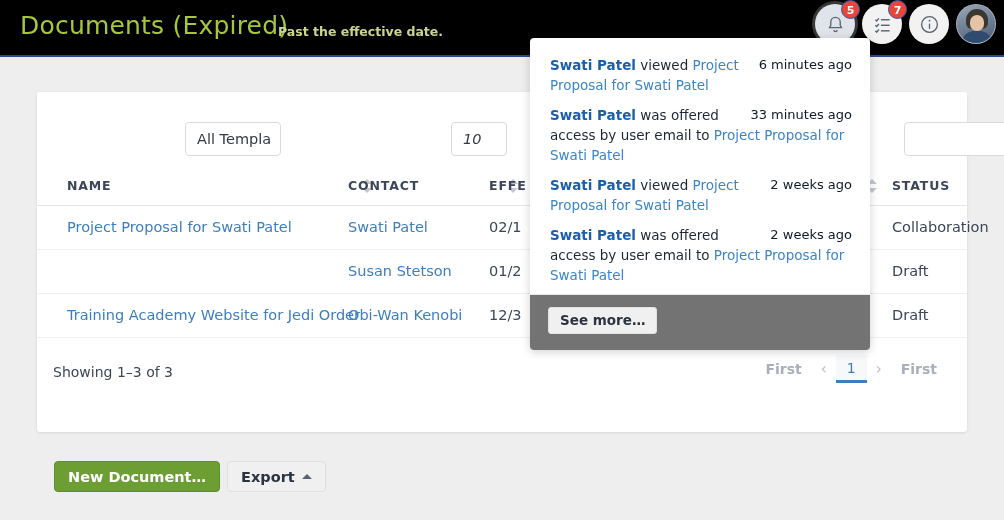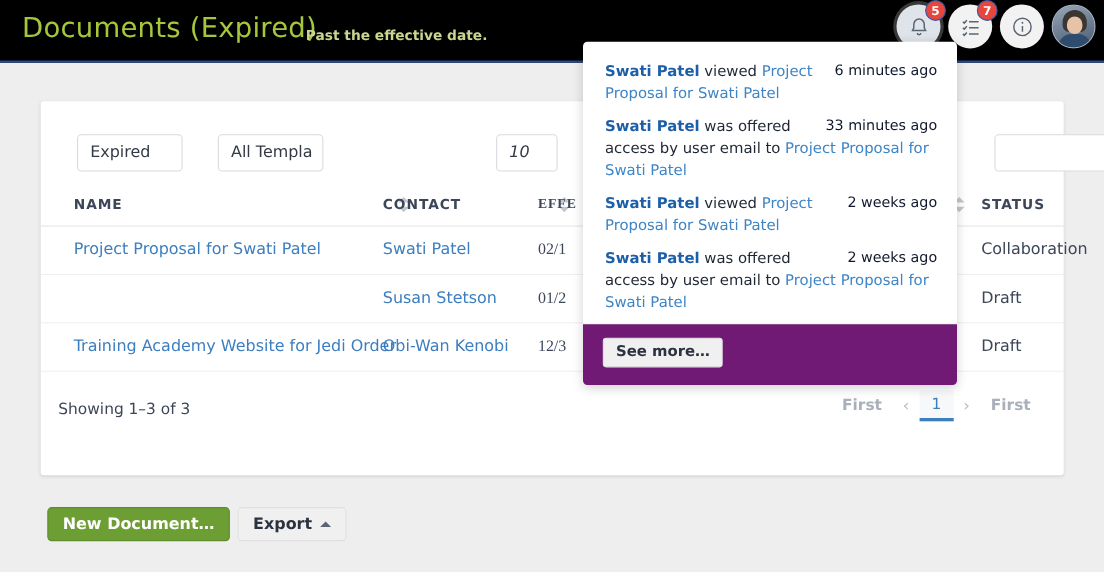--- a/index.html
+++ b/index.html
@@ -54,21 +54,21 @@
     background: #fff; border-radius: 3px; box-shadow: 0 1px 3px rgba(0,0,0,.10);
   }
   .toolbar { position: absolute; left: 0; top: 0; width: 100%; height: 60px; }
   .sel {
     position: absolute; top: 30px; height: 34px;
     background: #fff; border: 1px solid #d7dbe0; border-radius: 4px;
     font-size: 14.5px; color: #333a45; padding: 0 11px; line-height: 32px;
     white-space: nowrap; overflow: hidden;
   }
   .sel-status   { left: 33px;  width: 96px; }
-  .sel-template { left: 161px; width: 96px; }
+  .sel-template { left: 148px; width: 96px; }
   .sel-count    { left: 414px; width: 56px; font-style: italic; }
   .search-input {
     position: absolute; left: 867px; top: 30px; width: 188px; height: 34px;
     background: #fff; border: 1px solid #d7dbe0; border-radius: 4px;
   }
 
   
   .tbl { position: absolute; left: 0; top: 78px; width: 100%; }
   .thead {
     position: relative; height: 36px; border-bottom: 1px solid #e3e6ea;
@@ -84,38 +84,38 @@
     position: absolute; left: 0; width: 0; height: 0; border-left: 5px solid transparent; border-right: 5px solid transparent;
   }
   .sorter .up { top: 0;  border-bottom: 5px solid #c2c7cf; }
   .sorter .dn { top: 9px; border-top: 5px solid #c2c7cf; }
   .row { position: relative; height: 44px; border-bottom: 1px solid #edf0f2; }
   .cell { position: absolute; top: 13px; font-size: 14.5px; white-space: nowrap; }
   .cell.link { color: #3d7ebf; }
   .cell.plain { color: #3c4658; }
   .c-name { left: 30px; }
   .c-contact { left: 311px; }
-  .c-eff { left: 452px; font-family: Liberation Serif, serif; }
+  .c-eff { left: 452px; }
   .c-status { left: 855px; }
 
   .foot-info {
     position: absolute; left: 16px; top: 272px; font-size: 14px; color: #3c4658;
   }
   .pager { position: absolute; right: 20px; top: 263px; display: flex; align-items: center; gap: 2px; }
   .pg {
     font-size: 14px; color: #a9b0ba; padding: 5px 10px; font-weight: bold;
   }
   .pg.arrow { font-weight: normal; font-size: 15px; color: #b7bdc6; padding: 5px 7px; }
   .pg.active {
     color: #3d7ebf; background: #f7f8f9; border-bottom: 3px solid #3d7ebf; font-weight: normal;
     padding: 5px 11px 4px;
   }
 
   
-  .btnbar { position: absolute; left: 43px; top: 461px; display: flex; gap: 7px; }
+  .btnbar { position: absolute; left: 54px; top: 461px; display: flex; gap: 7px; }
   .btn {
     height: 31px; padding: 0 13px; border-radius: 4px; font-size: 14.5px;
     font-weight: bold; display: flex; align-items: center; white-space: nowrap;
   }
   .btn-green { background: #6d9e34; color: #fff; border: 1px solid #5f8c2c; }
   .btn-grey { background: #f0f0f0; color: #2b3240; border: 1px solid #e0e0e0; }
   .caret-up {
     width: 0; height: 0; margin-left: 7px;
     border-left: 5px solid transparent; border-right: 5px solid transparent;
     border-bottom: 5px solid #5a6472;
@@ -132,21 +132,21 @@
     position: relative; font-size: 13.5px; line-height: 20px; color: #1f2733;
     padding: 5px 0 5px 0;
   }
   .notif .who { color: #1c5ea8; font-weight: bold; }
   .notif .doc { color: #3d85c6; }
   .notif .time {
     float: right; color: #0f172a; font-size: 13px; margin-left: 8px;
   }
   .notif-foot {
     position: absolute; left: 0; right: 0; bottom: 0; height: 56px;
-    border-top: 1px solid #e6e6e6; background: #701a75; border-radius: 0 0 4px 4px;
+    border-top: 1px solid #e6e6e6; background: #737373; border-radius: 0 0 4px 4px;
   }
   .see-more {
     position: absolute; left: 18px; top: 12px; height: 27px; padding: 0 11px;
     background: #f0f0f0; border: 1px solid #e2e2e2; border-radius: 3px;
     font-size: 13.5px; font-weight: bold; color: #2b3240; line-height: 25px;
   }
   .mark-read {
     position: absolute; right: 18px; top: 12px; height: 27px; padding: 0 11px;
     background: #2f86d4; border: 1px solid #2571b8; border-radius: 3px;
     font-size: 13.5px; font-weight: bold; color: #fff; line-height: 25px;
@@ -195,21 +195,20 @@
         <span class="a-hair"></span>
         <span class="a-face"></span>
         <span class="a-body"></span>
       </div>
     </div>
   </div>
 
   <div class="card">
 
     <div class="toolbar">
-      <div class="sel sel-status">Expired</div>
       <div class="sel sel-template">All Templa</div>
       <div class="sel sel-count">10</div>
       <div class="search-input" placeholder=""></div>
     </div>
 
     <div class="tbl">
       <div class="thead">
         <div class="th c-name">NAME</div>
         <div class="sorter" style="left:325px">
             <i class="up"></i>

